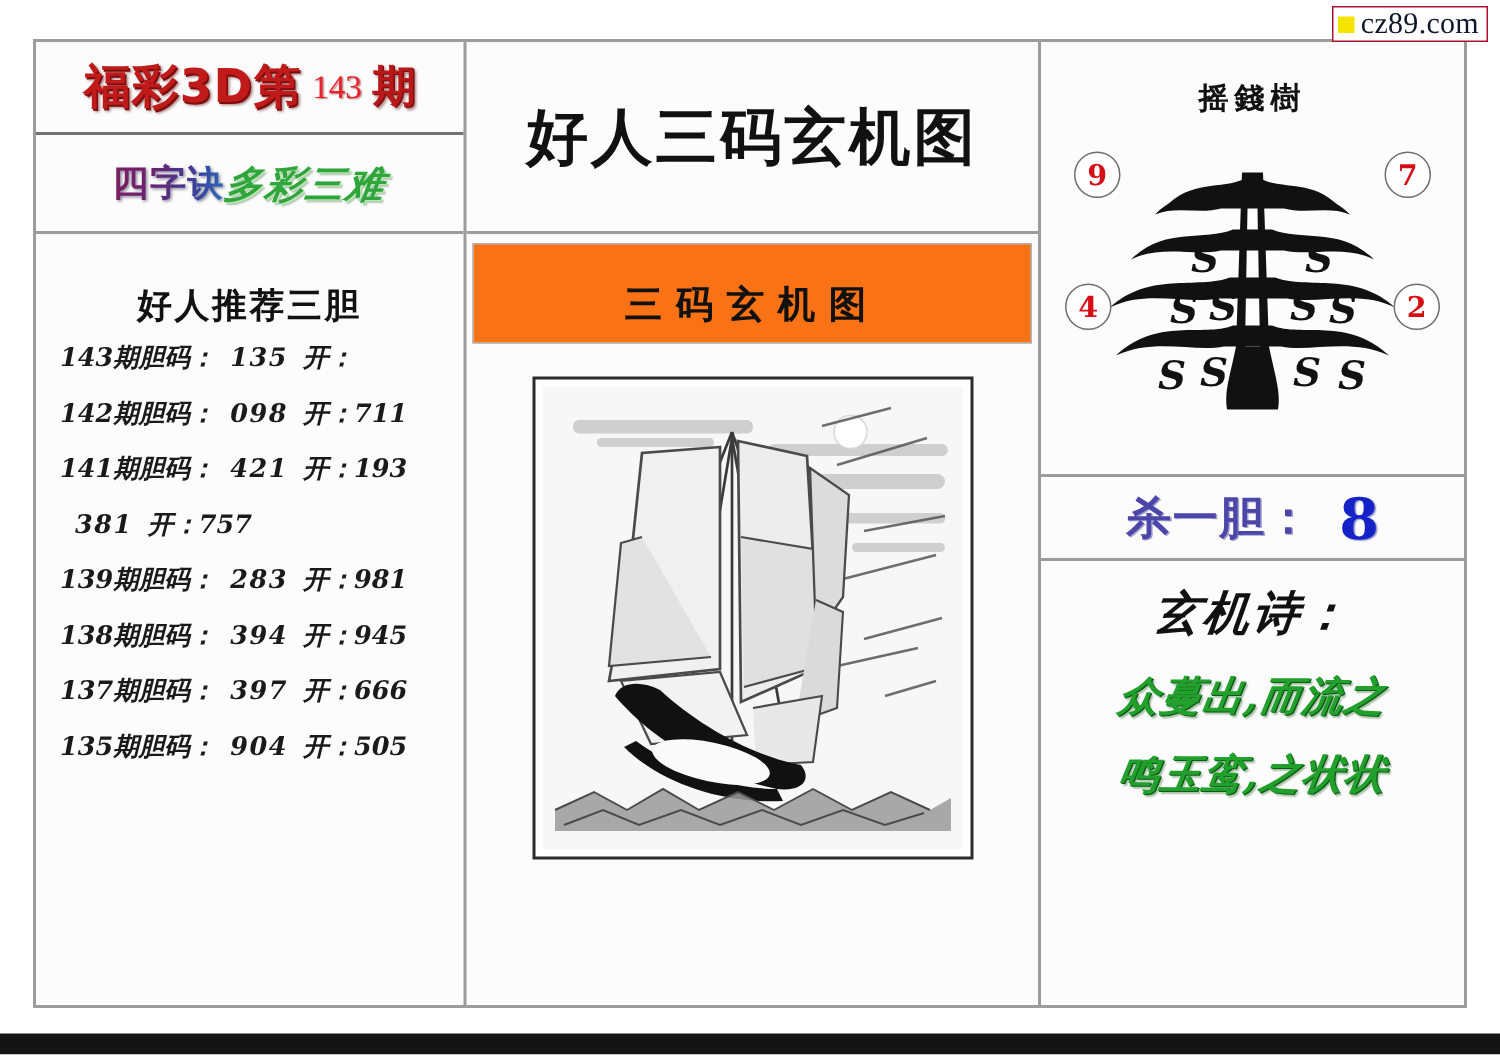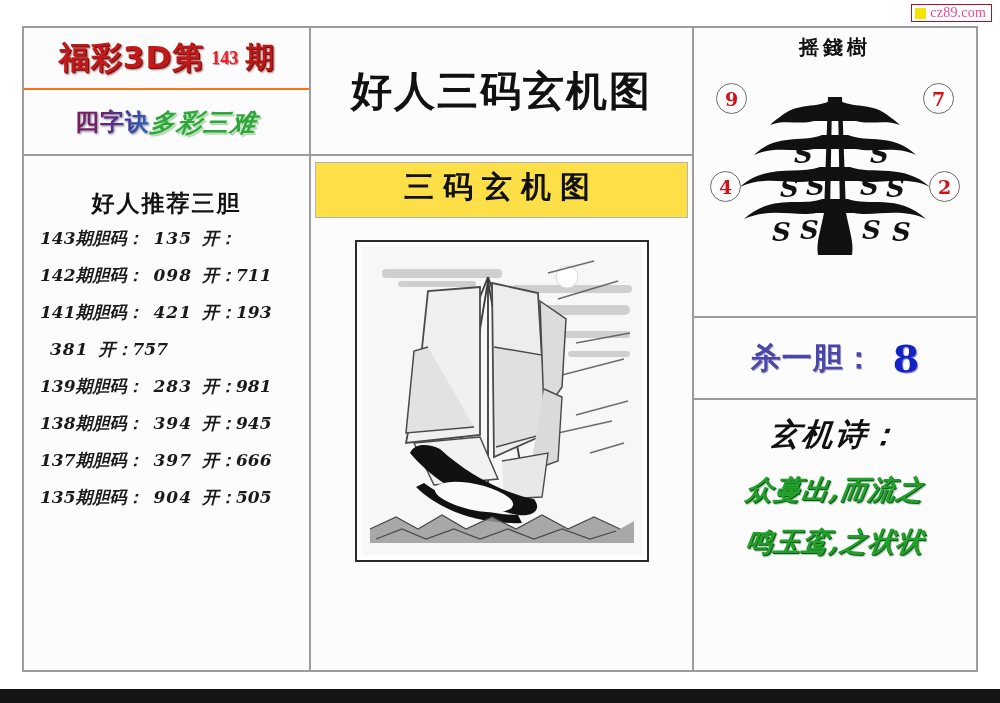--- a/index.html
+++ b/index.html
@@ -14,54 +14,54 @@
   .watermark{
     position:absolute;top:4px;right:8px;
     display:flex;align-items:center;gap:4px;
     border:1px solid #b01030;background:#ffffff;
     padding:1px 5px 1px 3px;
     z-index:40;
   }
   .wm-square{width:11px;height:11px;background:#f5e400;display:block;}
   .wm-text{
     font-family:"Liberation Serif","DejaVu Serif",serif;
-    font-size:14px;color:#ec4899;letter-spacing:.2px;line-height:1;
+    font-size:20px;color:#0f172a;letter-spacing:.2px;line-height:1;
   }
   
   .frame{
     position:absolute;left:22px;top:26px;
     width:956px;height:646px;
     border:2px solid #9c9c9c;
     background:#fcfcfc;
     box-sizing:border-box;
     display:flex;
   }
   .bottom-strip{
     position:absolute;left:0;bottom:0;width:1000px;height:14px;background:#141414;
   }
   
   .col-left{width:287px;box-sizing:border-box;border-right:2px solid #9c9c9c;display:flex;flex-direction:column;}
   .col-mid{flex:1;box-sizing:border-box;display:flex;flex-direction:column;}
   .col-right{width:284px;box-sizing:border-box;border-left:2px solid #9c9c9c;display:flex;flex-direction:column;}
   
   .lot-title{
-    height:62px;border-bottom:2px solid #f97316;
+    height:62px;border-bottom:2px solid #737373;
     display:flex;align-items:center;justify-content:center;gap:7px;
     box-sizing:border-box;
   }
   .lot-main{
     font-family:"DejaVu Sans",sans-serif;
     font-size:31px;font-weight:bold;
     color:#c01a1a;
     text-shadow:1px 1px 0 #7d0c0c, 2px 2px 2px rgba(90,10,10,.55);
     letter-spacing:1px;
   }
   .lot-issue{
     font-family:"Liberation Serif","DejaVu Serif",serif;
-    font-size:18px;font-weight:bold;color:#e8212a;
+    font-size:22px;font-weight:normal;color:#e8212a;
     text-shadow:1px 1px 1px rgba(120,10,10,.5);
   }
   .lot-qi{
     font-family:"DejaVu Sans",sans-serif;
     font-size:29px;font-weight:bold;color:#b81818;
     text-shadow:1px 1px 0 #7d0c0c,2px 2px 2px rgba(90,10,10,.5);
   }
   .sizi-row{
     height:66px;border-bottom:2px solid #9c9c9c;
     display:flex;align-items:center;justify-content:center;
@@ -102,54 +102,54 @@
   .big-title{
     height:128px;border-bottom:2px solid #9c9c9c;
     display:flex;align-items:center;justify-content:center;
     box-sizing:border-box;
     font-family:"DejaVu Sans",sans-serif;
     font-size:41px;font-weight:bold;color:#111;letter-spacing:2px;text-align:right;
   }
   .mid-body{flex:1;display:flex;flex-direction:column;align-items:center;}
   .mid-sub{
     width:calc(100% - 8px);margin:6px 4px 0;
-    border:1px solid #b4b4b4;background:#fde047;
-    text-align:center;padding:4px 0 9px;
-    font-family:"DejaVu Sans",sans-serif;
-    font-size:30px;font-weight:bold;color:#111;letter-spacing:9px;
+    border:1px solid #b4b4b4;background:#f97316;
+    text-align:center;padding:23px 0 9px;
+    font-family:"DejaVu Sans",sans-serif;
+    font-size:25px;font-weight:bold;color:#111;letter-spacing:9px;
     box-sizing:border-box;
   }
   .pic-wrap{
     margin-top:22px;width:294px;height:322px;
     border:2px solid #2b2b2b;background:#fff;
     box-sizing:border-box;padding:5px;
   }
   .pic-inner{width:100%;height:100%;background:#f6f6f6;position:relative;overflow:hidden;}
   
   .tree-panel{
     height:290px;box-sizing:border-box;border-bottom:2px solid #9c9c9c;
-    display:flex;flex-direction:column;align-items:center;padding-top:6px;
+    display:flex;flex-direction:column;align-items:center;padding-top:24px;
   }
   .tree-title{
     font-family:"DejaVu Serif",serif;font-size:20px;font-weight:bold;
     color:#111;letter-spacing:4px;
   }
   .tree-stage{position:relative;width:250px;height:225px;margin-top:2px;}
   .num-circle{
     position:absolute;width:29px;height:29px;border-radius:50%;
     border:1px solid #6d6d6d;background:#fff;
     display:flex;align-items:center;justify-content:center;
     font-family:"DejaVu Serif",serif;font-size:19px;font-weight:bold;color:#d60f17;
   }
   .nc-9{left:6px;top:20px;}
   .nc-7{right:6px;top:20px;}
   .nc-4{left:0px;top:108px;}
   .nc-2{right:0px;top:108px;}
   .kill-row{
-    height:82px;box-sizing:border-box;border-bottom:2px solid #9c9c9c;
+    height:56px;box-sizing:border-box;border-bottom:2px solid #9c9c9c;
     display:flex;align-items:center;justify-content:center;gap:18px;
   }
   .kill-label{
     font-family:"DejaVu Sans",sans-serif;font-size:30px;font-weight:bold;
     color:#4b46a8;letter-spacing:1px;
     text-shadow:1px 1px 0 rgba(60,55,150,.45);
   }
   .kill-value{
     font-family:"DejaVu Serif",serif;font-size:38px;font-weight:bold;
     color:#1422c8;text-shadow:1px 1px 1px rgba(10,20,140,.5);

